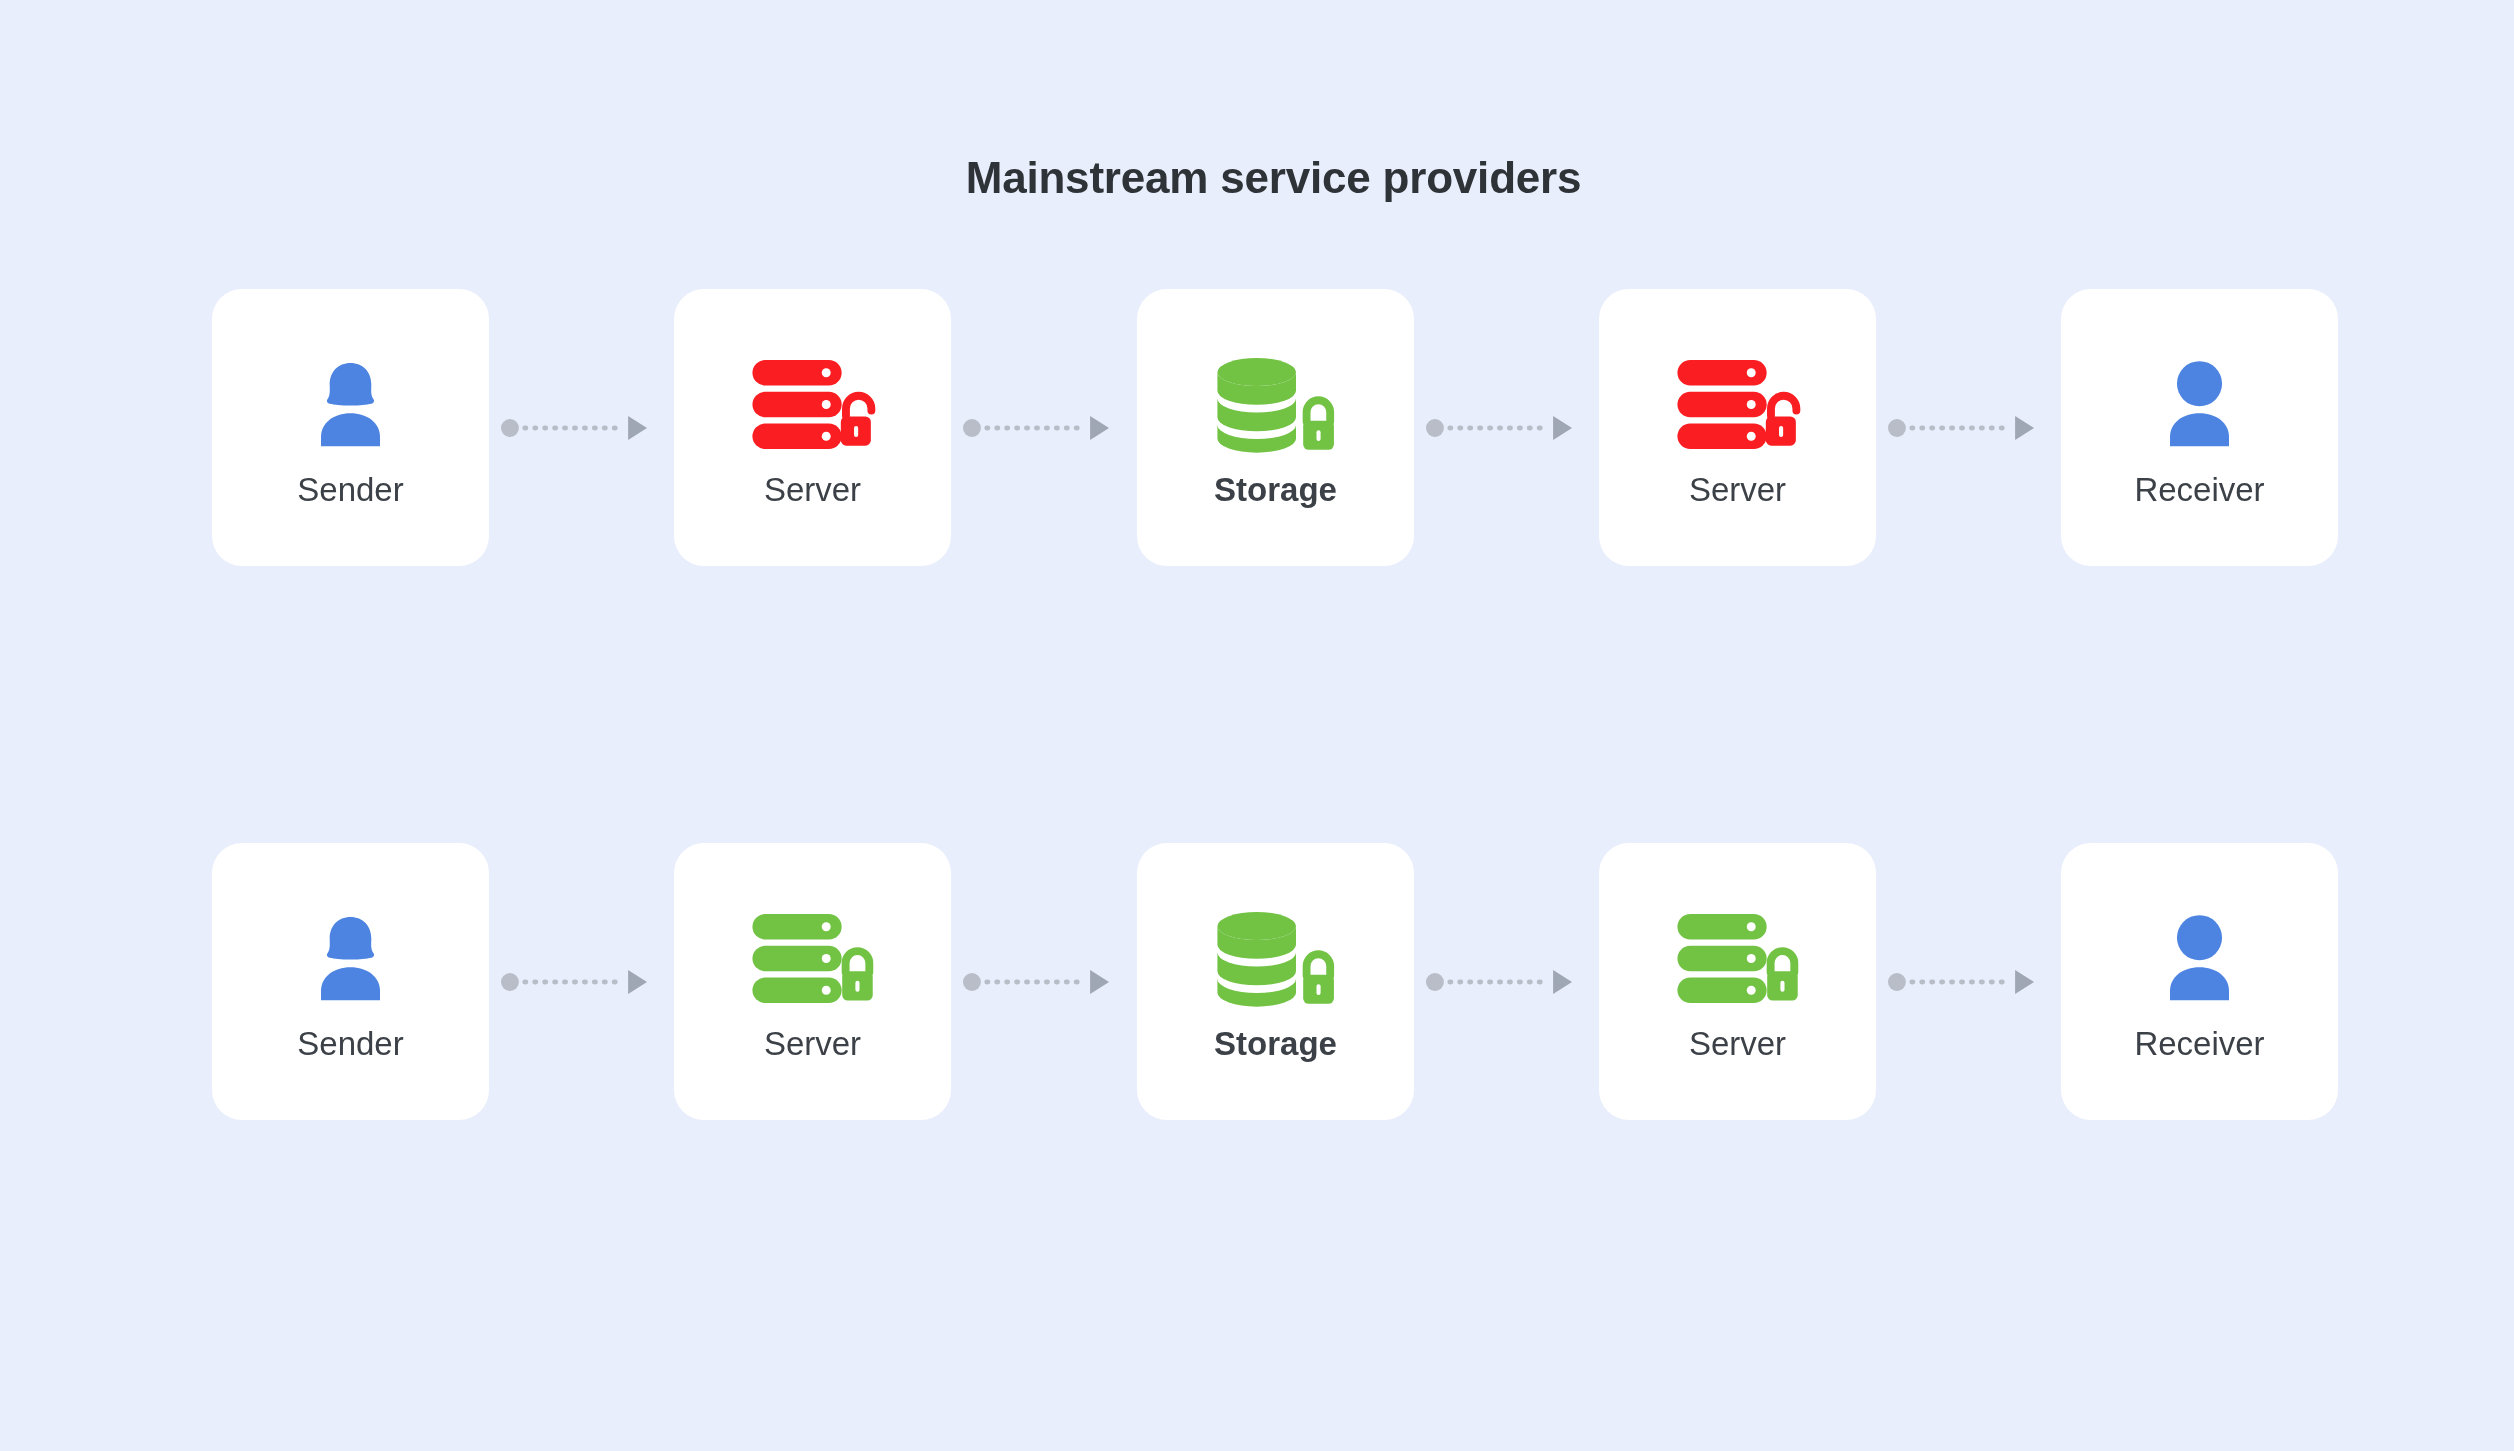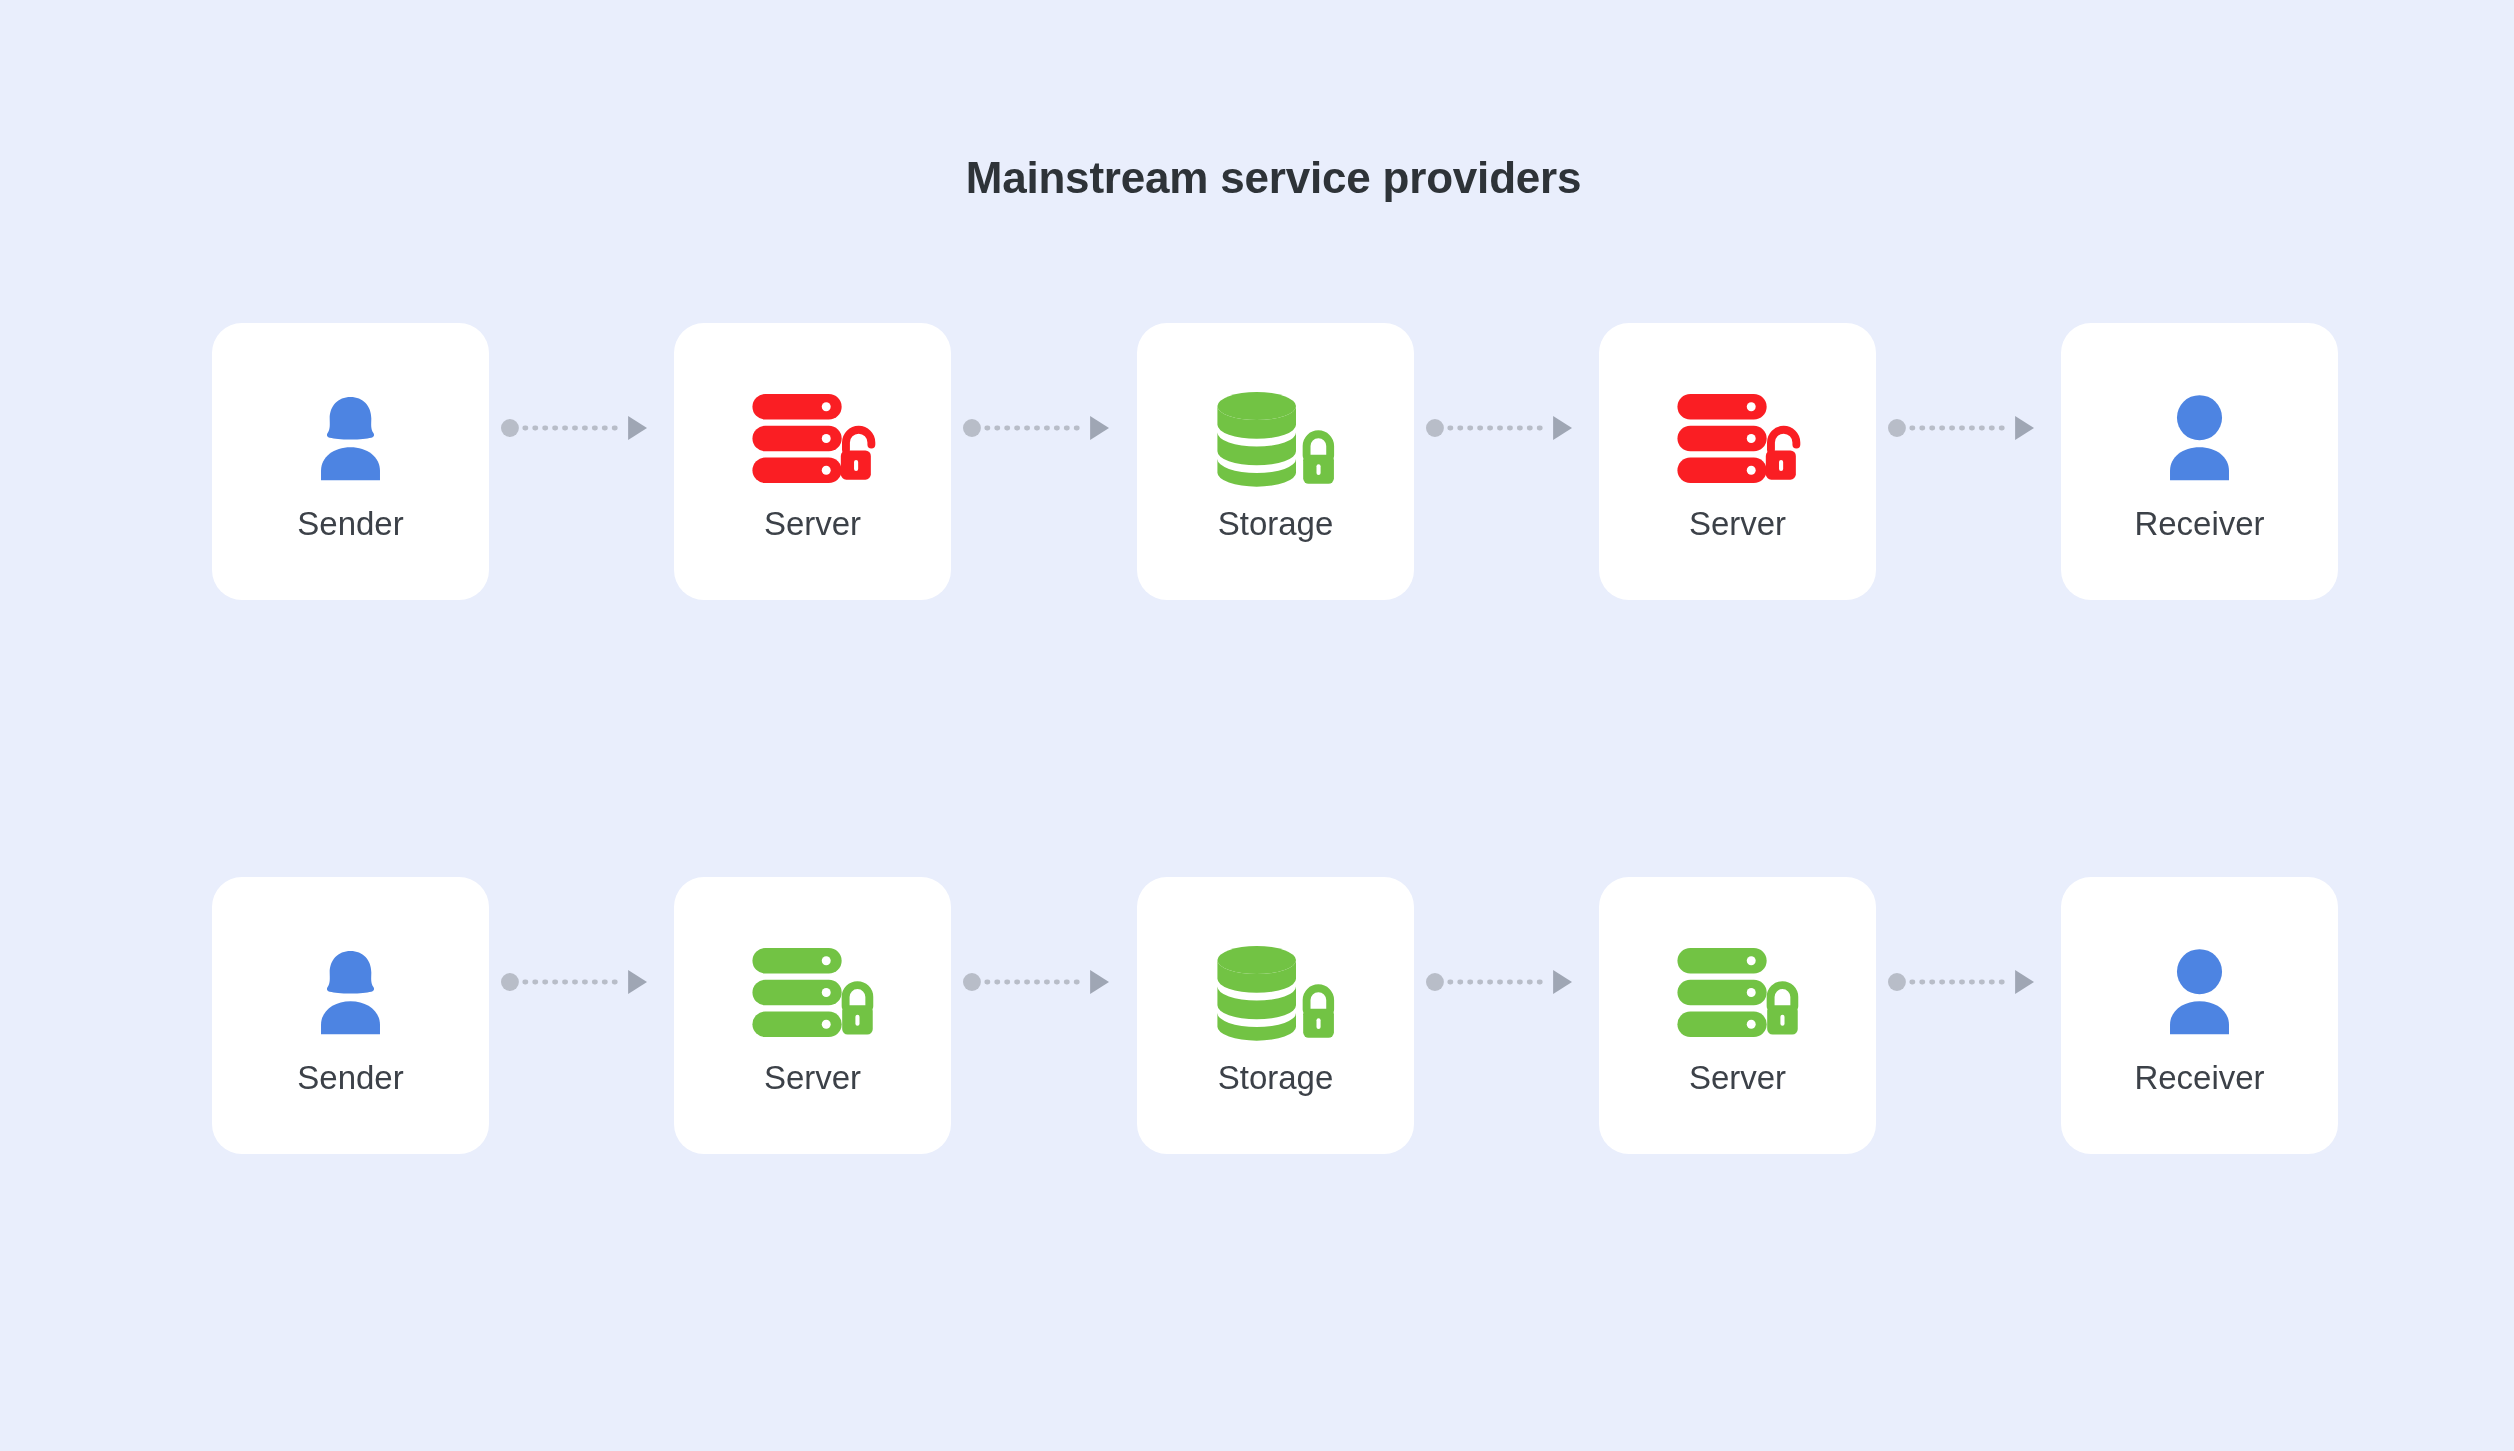--- a/index.html
+++ b/index.html
@@ -54,25 +54,24 @@
     top: 0;
     width: 277px;
     height: 277px;
     background: #ffffff;
     border-radius: 30px;
     box-sizing: border-box;
     display: flex;
     flex-direction: column;
     align-items: center;
     justify-content: center;
-    margin-top: 34px;
   }
   .node-card.pos-0 { left: 196px; }
   .node-card.pos-1 { left: 658px; }
-  .node-card.pos-2 { left: 1121px; }
+  .node-card.pos-2 { left: 1121px; font-weight: bold; }
   .node-card.pos-3 { left: 1583px; }
   .node-card.pos-4 { left: 2045px; justify-content: center; }
 
   .node-icon {
     height: 119px;
     display: flex;
     align-items: center;
     justify-content: center;
     margin-bottom: 6px;
   }

